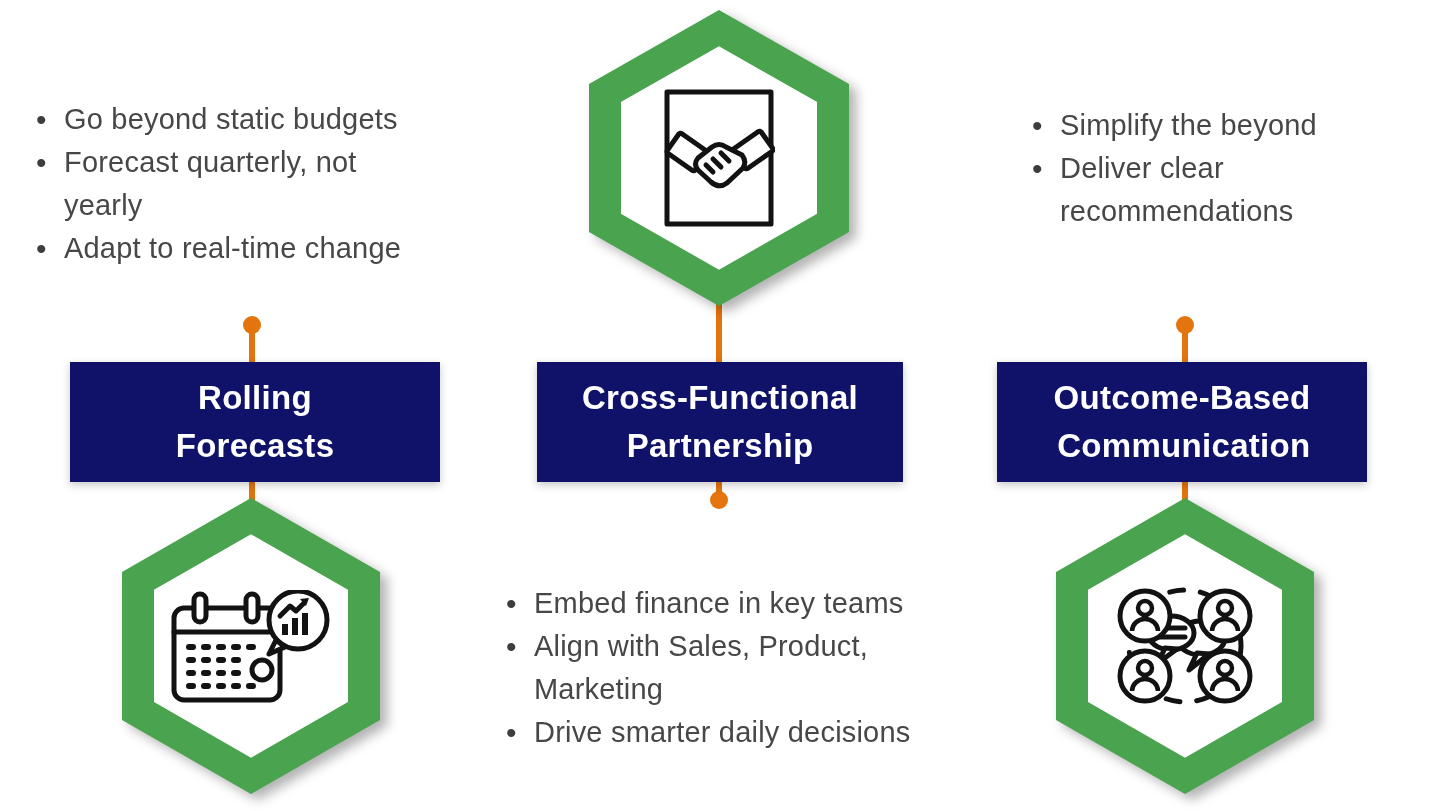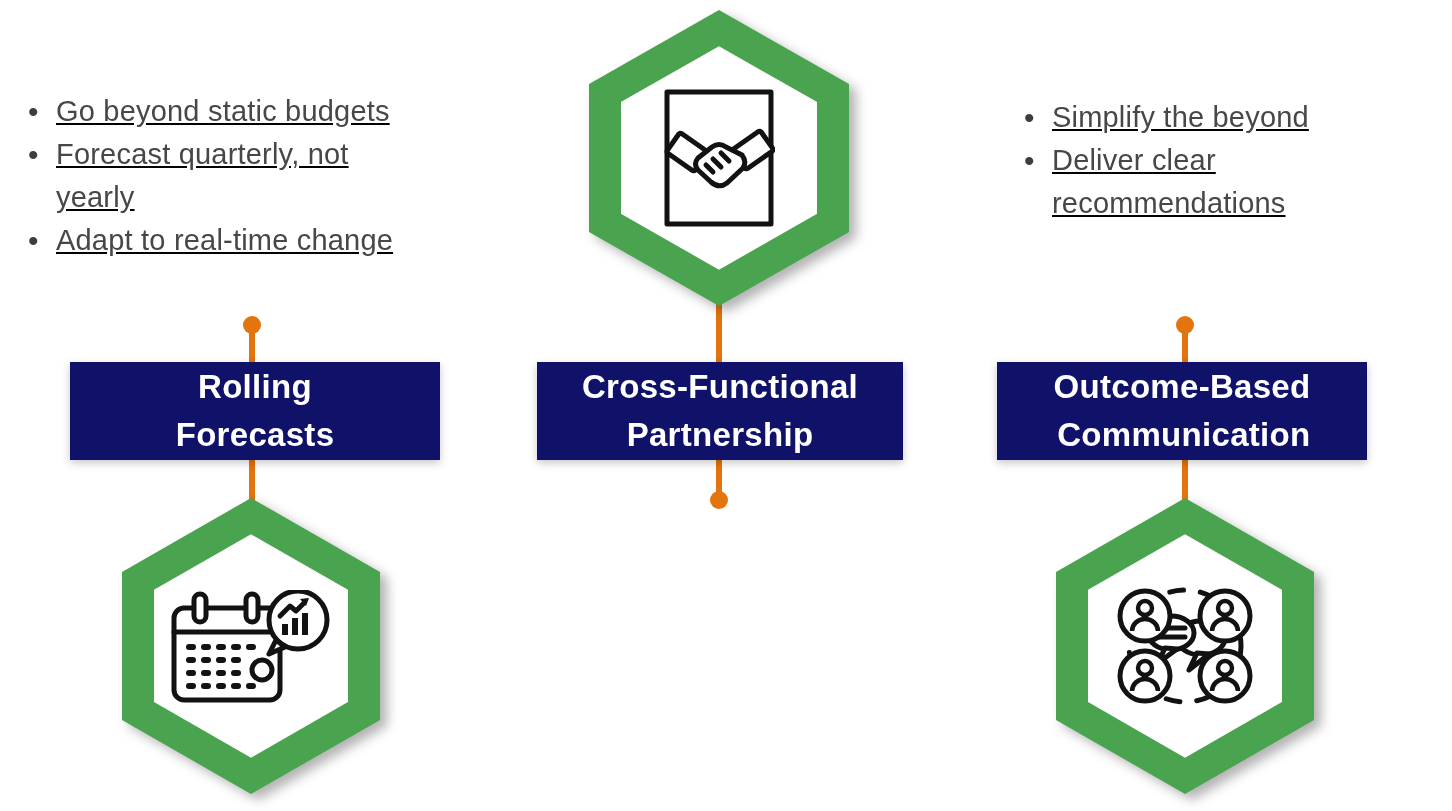--- a/index.html
+++ b/index.html
@@ -1,37 +1,37 @@
 <!DOCTYPE html>
 <html><head>
 <meta charset="utf-8">
 <style>
   html,body{margin:0;padding:0;background:#fff;}
   .canvas{
     position:relative;width:1452px;height:811px;overflow:hidden;background:var(--bg,#fff);
     font-family:"Liberation Sans","DejaVu Sans",sans-serif;
   }
   
-  .bullets{position:absolute;margin:8px;padding:0;list-style:none;text-decoration:underline;}
+  .bullets{position:absolute;margin:16px;padding:0;list-style:none;}
   .bullets li{
     position:relative;padding-left:36px;margin:0;
     font-size:29px;line-height:43px;color:var(--text,#474747);
     white-space:pre-line;letter-spacing:.2px;
   }
   .bullets li::before{
     content:"\2022";position:absolute;left:8px;top:0;
     color:#3d3d3d;font-size:30px;line-height:43px;
   }
   
   .vline{position:absolute;width:6px;background:var(--orange,#e3740e);z-index:1;}
   .odot{position:absolute;width:18px;height:18px;border-radius:50%;
     background:var(--orange,#e3740e);z-index:2;}
   
   .banner{
-    position:absolute;height:98px;background:var(--navy,#101264);z-index:3;
+    position:absolute;height:120px;background:var(--navy,#101264);z-index:3;
     display:flex;align-items:center;justify-content:center;text-align:center;
     color:#fff;font-size:33px;font-weight:700;line-height:1.45;white-space:pre-line;
     filter:drop-shadow(0 3px 4px rgba(0,0,0,.22));letter-spacing:.3px;
   }
   
   .hex-wrap{position:absolute;z-index:2;filter:drop-shadow(7px 6px 6px rgba(0,0,0,.30));}
   .hex{clip-path:polygon(50% 0,100% 25%,100% 75%,50% 100%,0 75%,0 25%);}
   .hex-green{position:absolute;inset:0;background:var(--green,#4aa34e);}
   .hex-white{
     position:absolute;left:12.25%;top:12.25%;width:75.5%;height:75.5%;background:#fff;
@@ -121,20 +121,26 @@
       </g>
     </g>
   </svg>
 
   <div class="vline" style="left:716px;top:298px;height:65px;"></div>
   <div class="banner" style="left:537px;top:362px;width:366px;">Cross-Functional
 Partnership</div>
   <div class="vline" style="left:716px;top:459px;height:36px;"></div>
   <div class="odot" style="left:710px;top:491px;"></div>
 
+  <ul class="bullets" style="left:482px;top:566px;width:560px;">
+    <li>Embed finance in key teams</li>
+    <li>Align with Sales, Product,
+Marketing</li>
+    <li>Drive smarter daily decisions</li>
+  </ul>
 
   <ul class="bullets" style="left:1008px;top:88px;width:444px;">
     <li>Simplify the beyond</li>
     <li>Deliver clear
 recommendations</li>
   </ul>
 
   <div class="odot" style="left:1176px;top:316px;"></div>
   <div class="vline" style="left:1182px;top:330px;height:34px;"></div>
   <div class="banner" style="left:997px;top:362px;width:370px;text-align:right;">Outcome-Based

